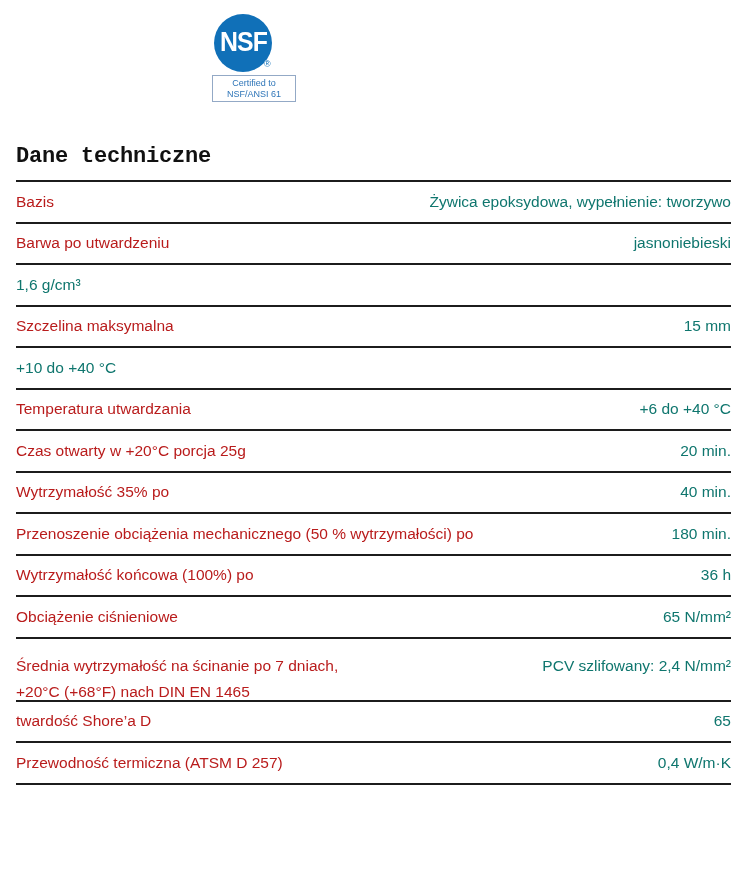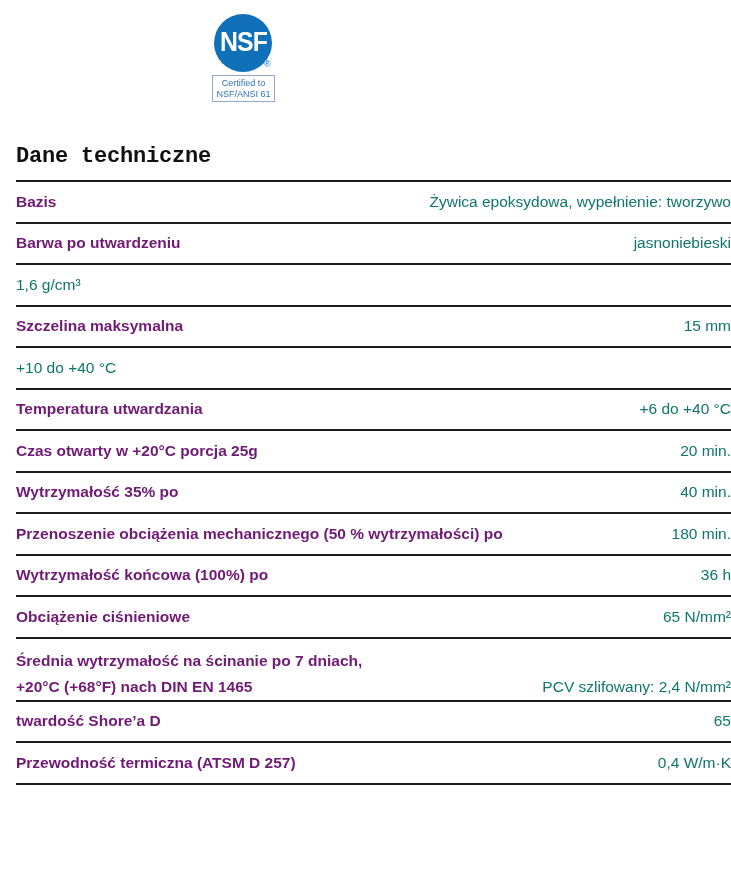--- a/index.html
+++ b/index.html
@@ -35,21 +35,21 @@
     transform: scaleX(0.92);
     padding-bottom: 2px;
   }
   .reg-mark {
     position: absolute; left: 52px; top: 48px;
     font-size: 9px; color: #1070b8; background: #ffffff;
     border-radius: 50%; line-height: 9px;
   }
   .cert-box {
     position: absolute; left: 0; top: 63px;
-    width: 63px; height: 27px;
+    width: 84px; height: 27px;
     border: 1px solid #93a9c6;
     display: flex; flex-direction: column;
     align-items: center; justify-content: center;
     text-align: center;
   }
   .cert-line {
     color: #2e75b8;
     font-size: 9px;
     line-height: 11px;
     white-space: nowrap;
@@ -72,29 +72,28 @@
   }
   .row {
     display: flex;
     align-items: center;
     justify-content: space-between;
     height: 41.5px;
     border-top: 2px solid #1c1c1c;
   }
   .row.tall {
     height: 63px;
-    align-items: flex-end;
+    align-items: flex-start;
     padding-top: 14px;
   }
   .lbl {
     font-size: 15.5px;
-    color: #701a75;
+    color: #b91c1c;
     line-height: 26px;
     padding-right: 12px;
-    font-weight: bold;
   }
   .val {
     font-size: 15.5px;
     color: #0f766e;
     text-align: right;
     white-space: nowrap;
     line-height: 26px;
   }
 </style>
 </head>

